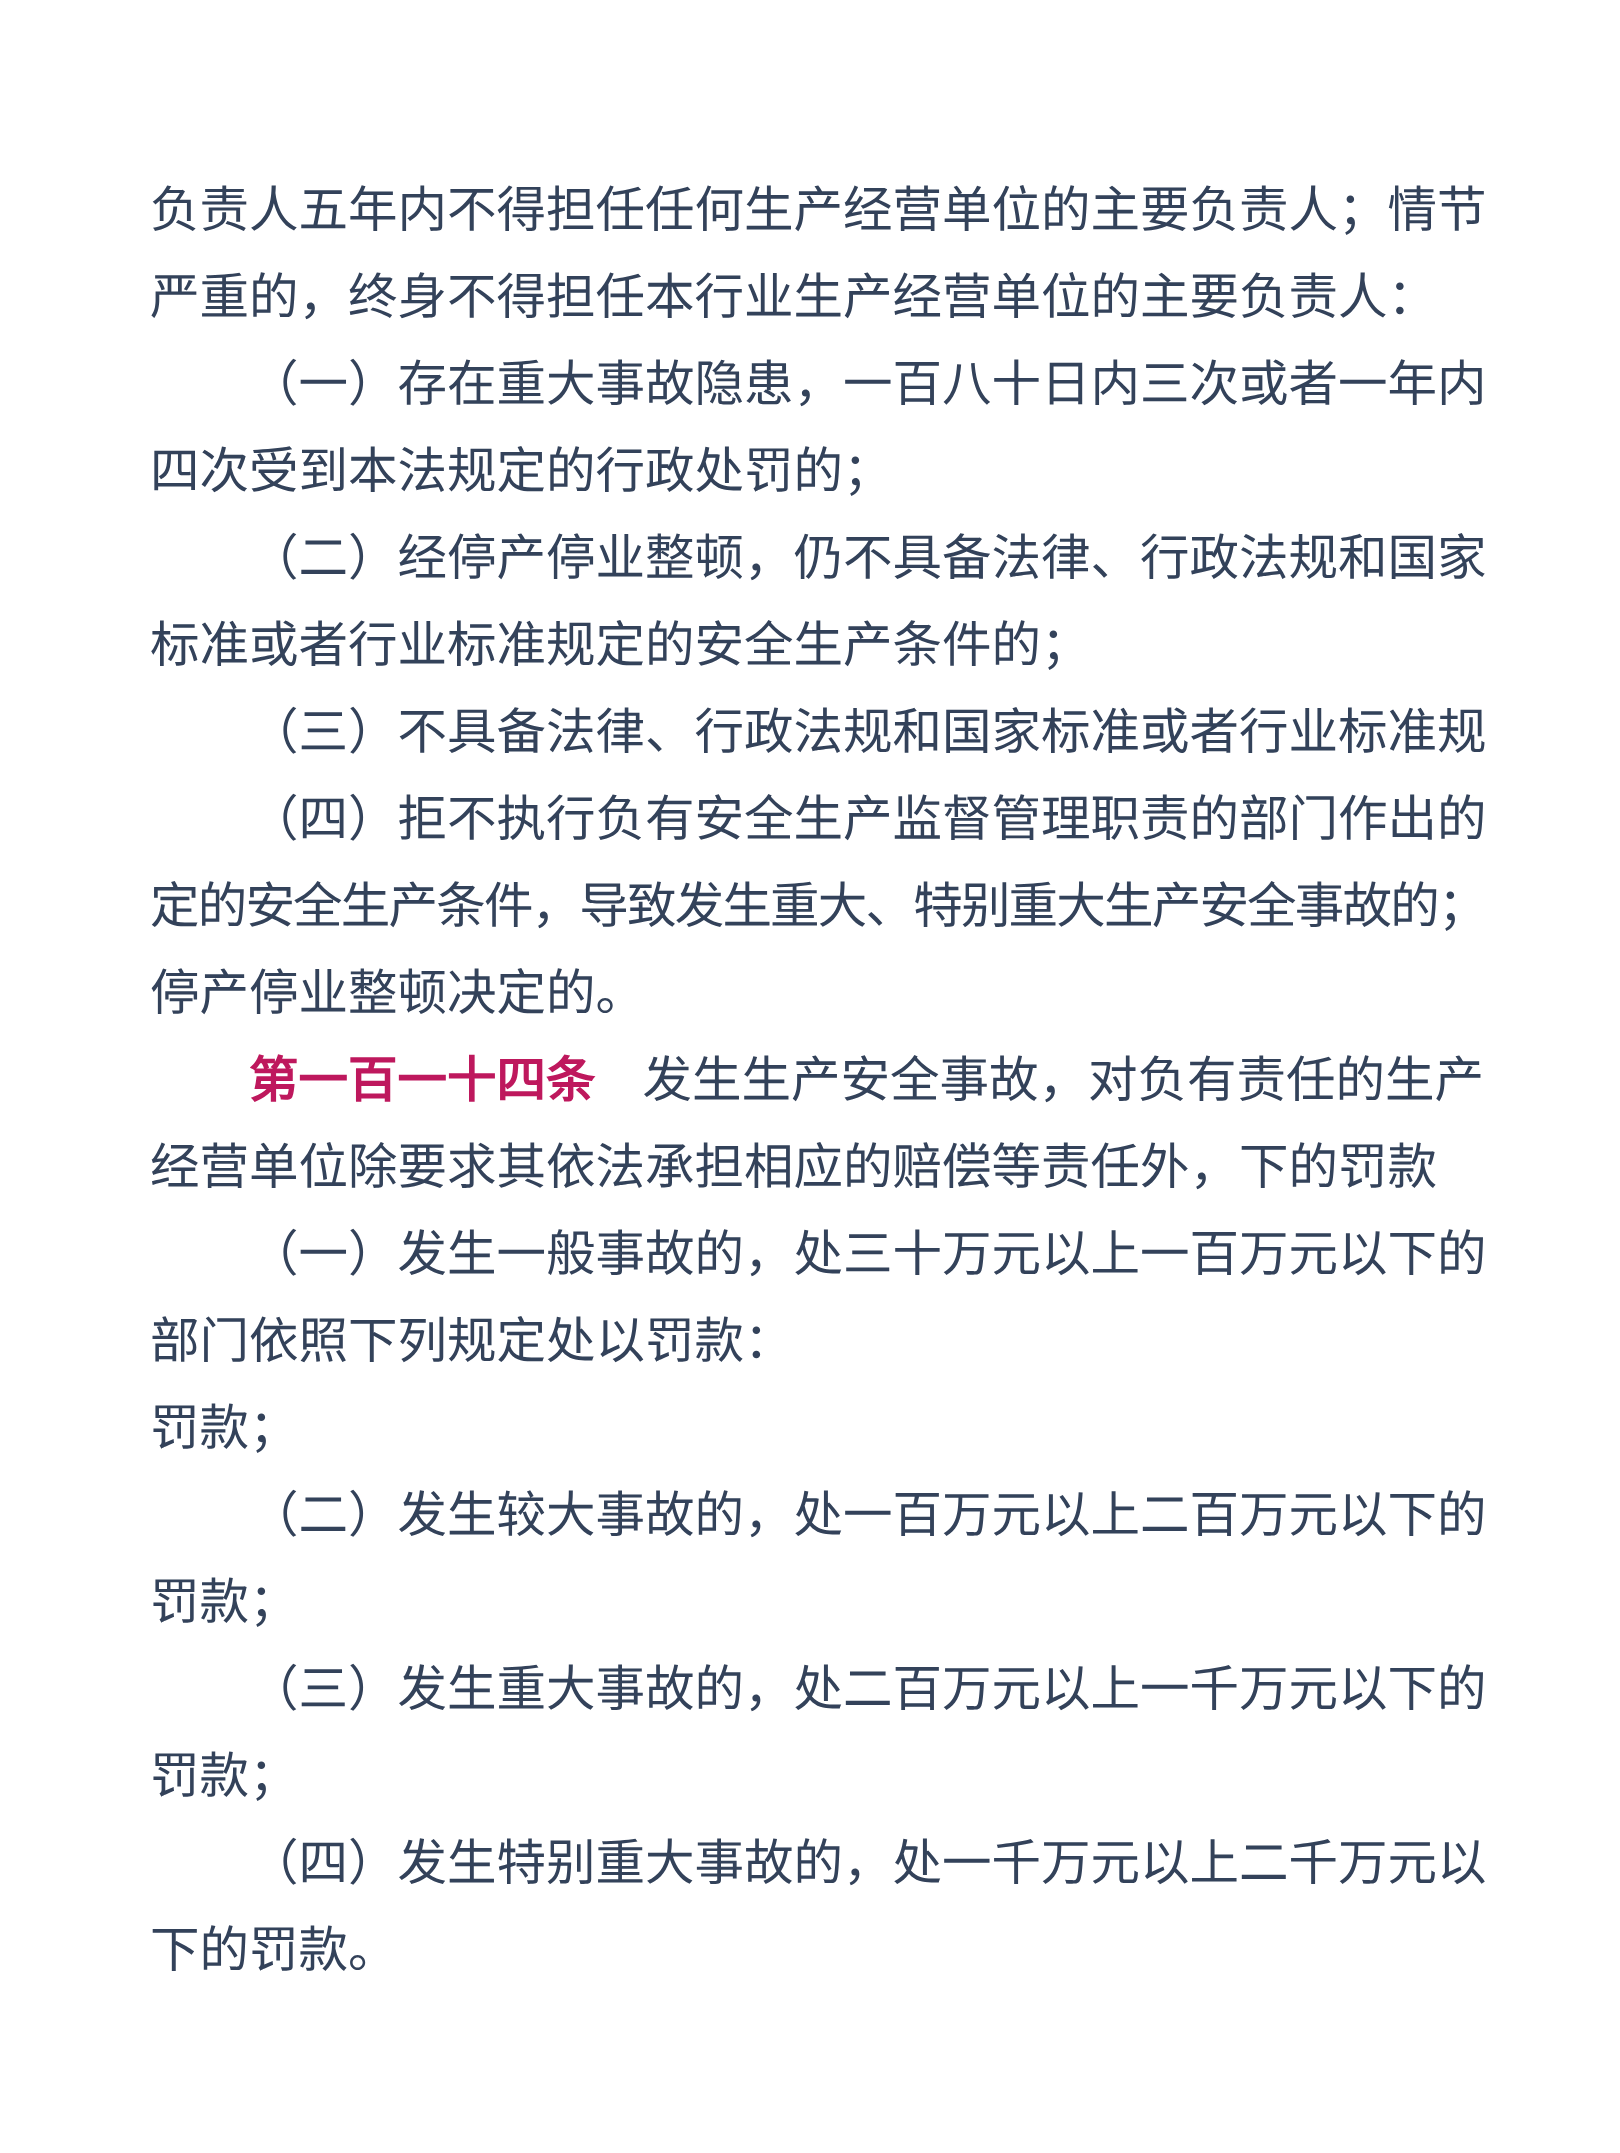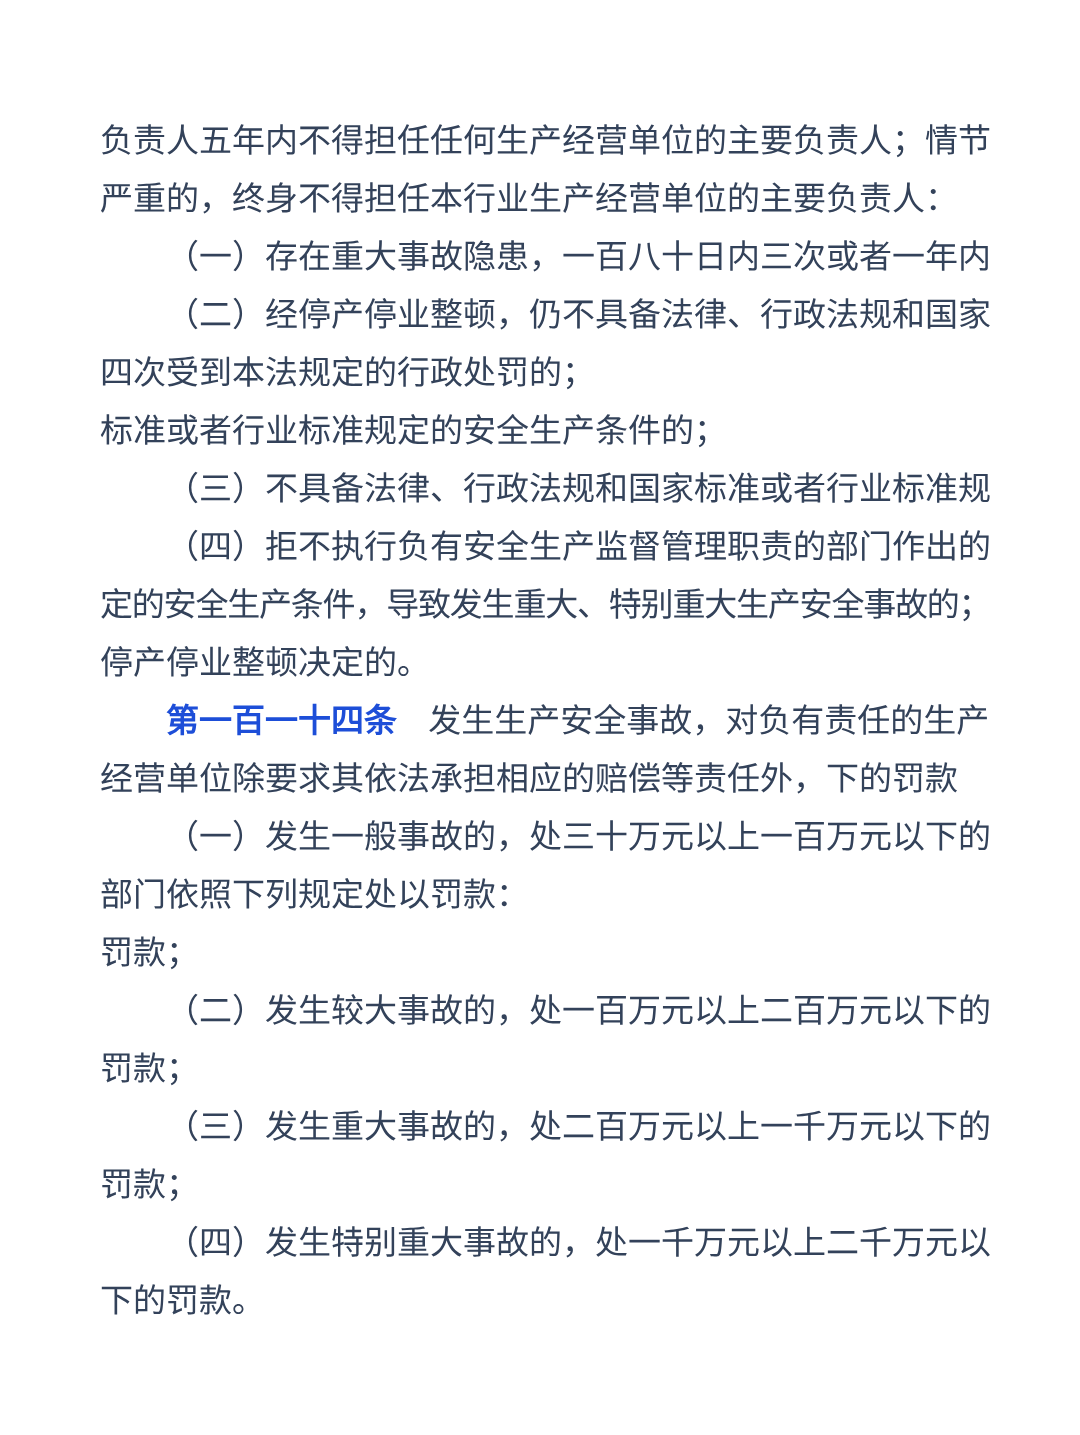--- a/index.html
+++ b/index.html
@@ -44,28 +44,28 @@
   }
 </style>
 </head>
 <body>
 
 <div class="page">
   <div class="doc" style="color: rgb(51, 66, 90);">
       <div class="line"><span>负责人五年内不得担任任何生产经营单位的主要负责人；情节</span></div>
       <div class="line"><span>严重的，终身不得担任本行业生产经营单位的主要负责人：</span></div>
       <div class="line indent"><span>（一）存在重大事故隐患，一百八十日内三次或者一年内</span></div>
+      <div class="line"><span>四次受到本法规定的行政处罚的；</span></div>
       <div class="line indent"><span>（二）经停产停业整顿，仍不具备法律、行政法规和国家</span></div>
-      <div class="line"><span>四次受到本法规定的行政处罚的；</span></div>
       <div class="line"><span>标准或者行业标准规定的安全生产条件的；</span></div>
       <div class="line indent"><span>（三）不具备法律、行政法规和国家标准或者行业标准规</span></div>
       <div class="line indent"><span>（四）拒不执行负有安全生产监督管理职责的部门作出的</span></div>
       <div class="line tight"><span>定的安全生产条件，导致发生重大、特别重大生产安全事故的；</span></div>
       <div class="line"><span>停产停业整顿决定的。</span></div>
-      <div class="line indent"><span class="article-no" style="color: #1d4ed8; font-family: Liberation Mono, monospace;">第一百一十四条</span><span>发生生产安全事故，对负有责任的生产</span></div>
+      <div class="line indent"><span class="article-no" style="color: #be185d; font-family: Liberation Mono, monospace;">第一百一十四条</span><span>发生生产安全事故，对负有责任的生产</span></div>
       <div class="line"><span>经营单位除要求其依法承担相应的赔偿等责任外，下的罚款</span></div>
       <div class="line indent"><span>（一）发生一般事故的，处三十万元以上一百万元以下的</span></div>
       <div class="line"><span>部门依照下列规定处以罚款：</span></div>
       <div class="line"><span>罚款；</span></div>
       <div class="line indent"><span>（二）发生较大事故的，处一百万元以上二百万元以下的</span></div>
       <div class="line"><span>罚款；</span></div>
       <div class="line indent"><span>（三）发生重大事故的，处二百万元以上一千万元以下的</span></div>
       <div class="line"><span>罚款；</span></div>
       <div class="line indent"><span>（四）发生特别重大事故的，处一千万元以上二千万元以</span></div>
       <div class="line"><span>下的罚款。</span></div>

